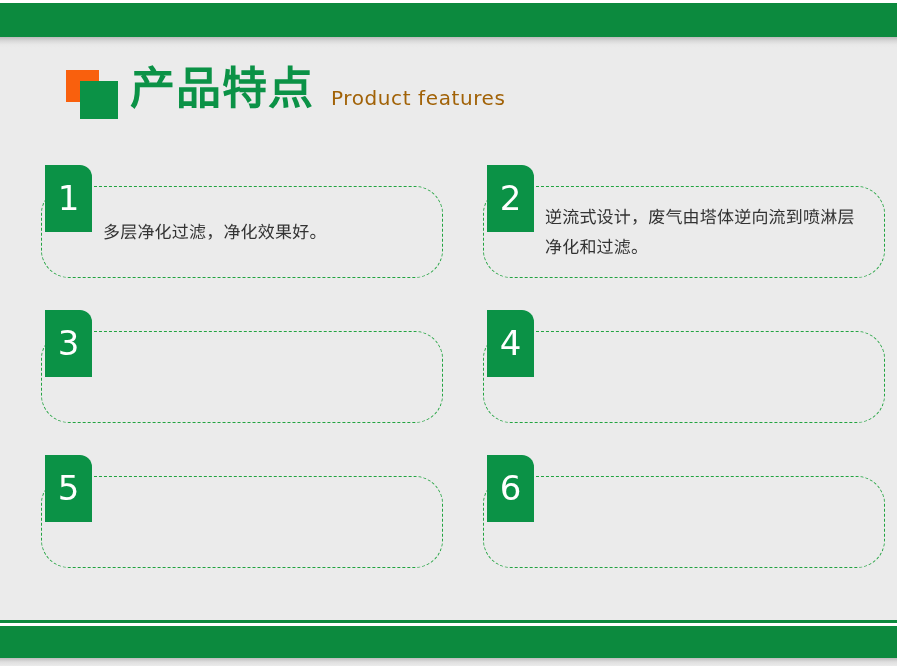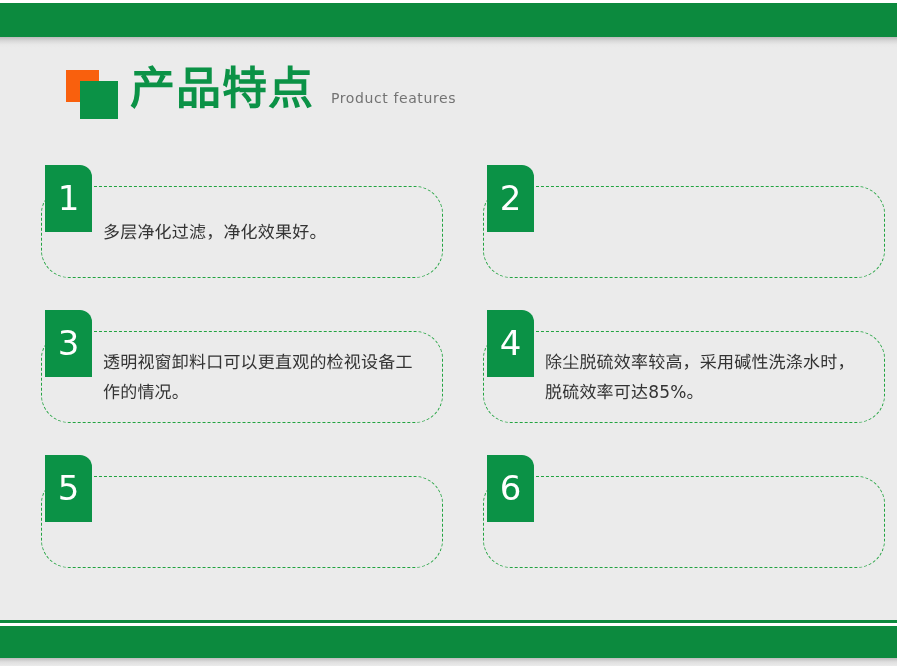--- a/index.html
+++ b/index.html
@@ -100,24 +100,24 @@
     font-size: 45px;
     line-height: 54px;
     font-weight: 700;
     color: #0b9246;
     letter-spacing: 1px;
     white-space: nowrap;
   }
   .title-en {
     position: absolute;
     left: 313px; top: 29px;
-    font-size: 14px;
+    font-size: 20px;
     line-height: 28px;
     font-weight: 400;
-    color: #737373;
+    color: #a16207;
     letter-spacing: 0.6px;
     white-space: nowrap;
   }
 
   
   .grid {
     position: absolute;
     left: 0; top: 0;
     width: 897px; height: 666px;
   }
@@ -197,36 +197,33 @@
       <div class="feature-card"></div>
       <div class="feature-badge">1</div>
       <div class="feature-text">
         <span>多层净化过滤，净化效果好。</span>
       </div>
     </div>
 
     <div class="feature col-right row-1">
       <div class="feature-card"></div>
       <div class="feature-badge">2</div>
+      <div class="feature-text">
+        <span>逆流式设计，废气由塔体逆向流到喷淋层净化和过滤。</span>
+      </div>
     </div>
 
     <div class="feature col-left row-2">
       <div class="feature-card"></div>
       <div class="feature-badge">3</div>
-      <div class="feature-text">
-        <span>透明视窗卸料口可以更直观的检视设备工作的情况。</span>
-      </div>
     </div>
 
     <div class="feature col-right row-2">
       <div class="feature-card"></div>
       <div class="feature-badge">4</div>
-      <div class="feature-text">
-        <span>除尘脱硫效率较高，采用碱性洗涤水时，脱硫效率可达85%。</span>
-      </div>
     </div>
 
     <div class="feature col-left row-3">
       <div class="feature-card"></div>
       <div class="feature-badge">5</div>
     </div>
 
     <div class="feature col-right row-3">
       <div class="feature-card"></div>
       <div class="feature-badge">6</div>

